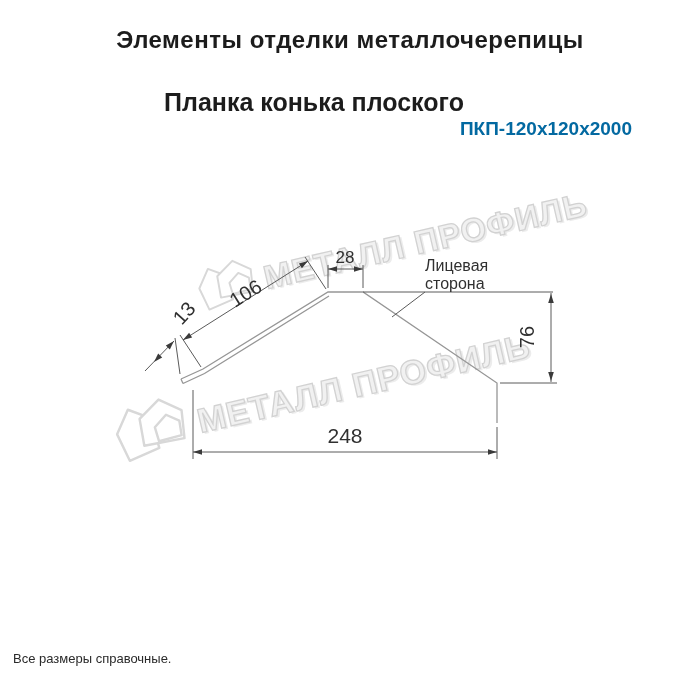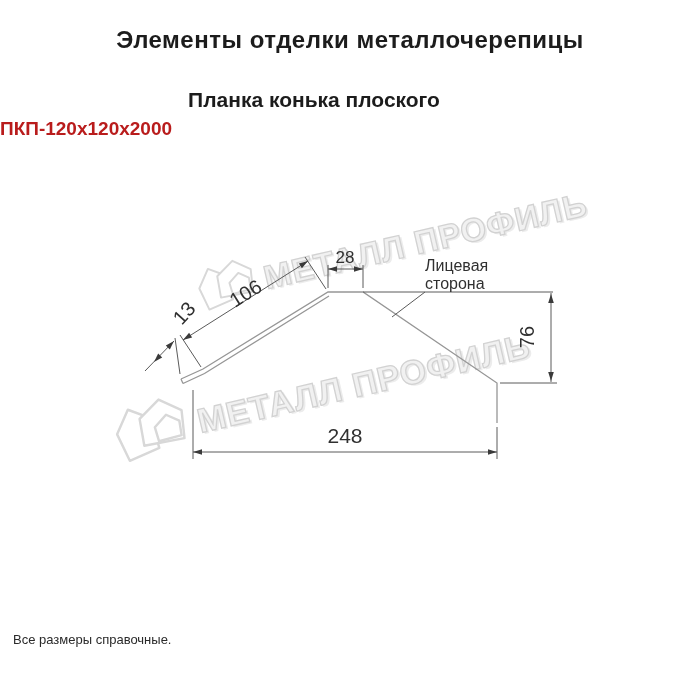--- a/index.html
+++ b/index.html
@@ -6,28 +6,28 @@
   body{
     width:700px;height:700px;position:relative;overflow:hidden;
     background:#ffffff;font-family:"Liberation Sans",sans-serif;
   }
   .page-title{
     position:absolute;left:0;top:26px;width:700px;text-align:center;
     font-size:24px;font-weight:700;color:#1c1c1c;letter-spacing:0.5px;
   }
   .subtitle{
     position:absolute;left:0;top:88px;width:628px;text-align:center;
-    font-size:21px;font-weight:700;color:#1c1c1c;
+    font-size:25px;font-weight:700;color:#1c1c1c;
   }
   .product-code{
-    position:absolute;left:0;top:118px;width:632px;text-align:left;
-    font-size:19px;font-weight:700;color:#b91c1c;
+    position:absolute;left:0;top:118px;width:632px;text-align:right;
+    font-size:19px;font-weight:700;color:#0369a1;
   }
   .footer{
-    position:absolute;left:13px;top:631px;color:#2a2a2a;font-size:13px;line-height:17px;
+    position:absolute;left:13px;top:650px;color:#2a2a2a;font-size:13px;line-height:17px;
   }
   .watermark{
     position:absolute;display:flex;align-items:center;gap:7px;
     transform-origin:left center;pointer-events:none;
   }
   .wm-upper{left:197px;top:264px;transform:rotate(-13deg);}
   .wm-lower{left:113px;top:404px;transform:rotate(-13deg);}
   .wm-text{
     font-weight:700;white-space:nowrap;letter-spacing:1px;
     color:#f1f1f1;-webkit-text-stroke:1.3px #d2d2d2;

